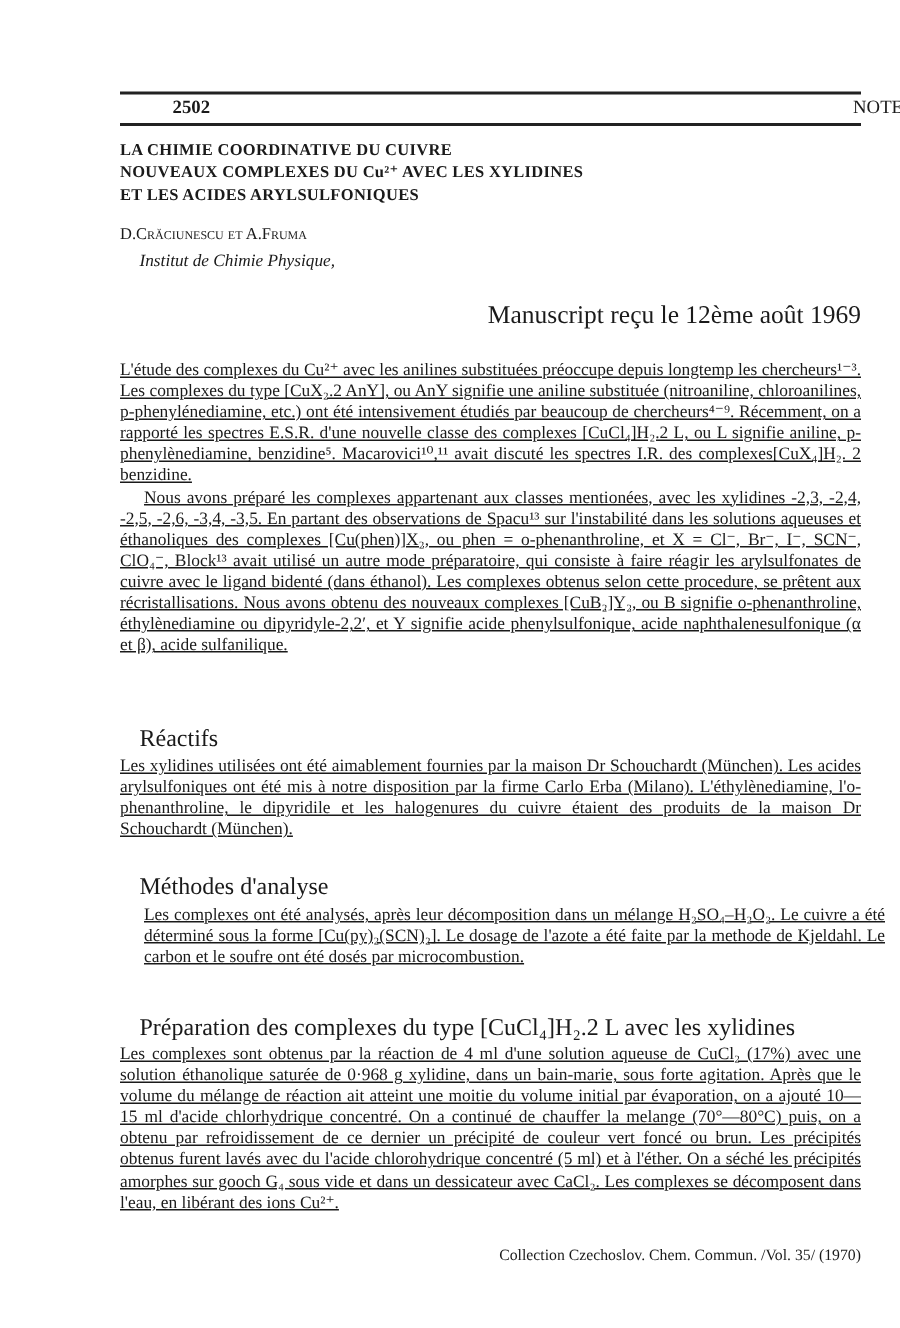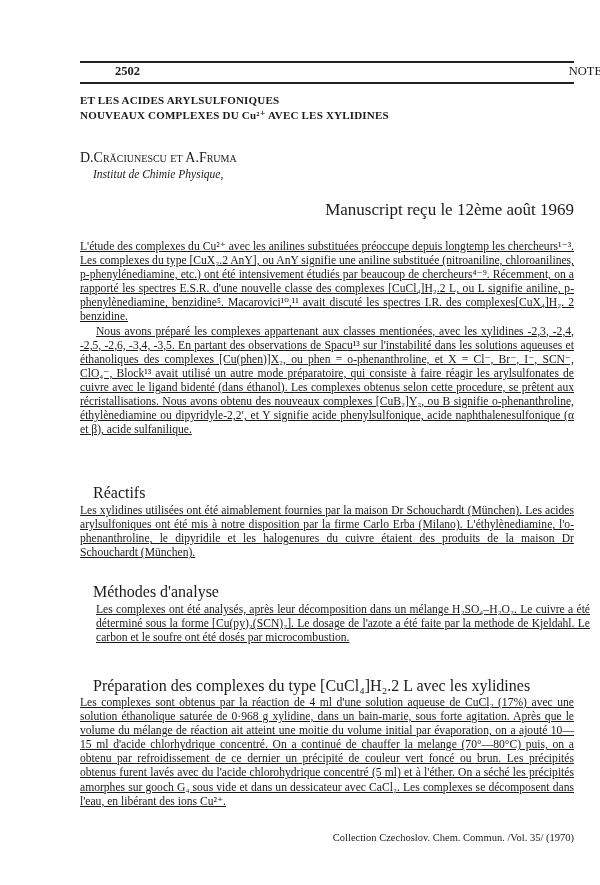--- a/index.html
+++ b/index.html
@@ -9,21 +9,21 @@
   }
   .page { position: absolute; left: 80px; top: 0; width: 494px; }
   .rule { position: absolute; left: 0; width: 494px; background: #222; }
   .rule.top { top: 61px; height: 1.5px; }
   .rule.bottom { top: 82px; height: 2px; }
   .running-head { position: absolute; top: 64px; left: 0; width: 494px; height: 16px; font-size: 12.5px; margin-left: 35px; }
   .page-no { position: absolute; left: 0; top: 0; font-weight: bold; }
   .section-tag { position: absolute; right: 0; top: 0; }
   .title { position: absolute; top: 93px; left: 0; font-weight: bold; font-size: 11px; line-height: 15px; letter-spacing: 0.2px; }
   .title div { white-space: nowrap; }
-  .authors { position: absolute; top: 150px; left: 0; font-size: 14px; }
+  .authors { position: absolute; top: 150px; left: 0; font-size: 11px; }
   .sc { font-variant: small-caps; }
   .affil { position: absolute; top: 167px; left: 13px; font-style: italic; font-size: 11.5px; line-height: 14.5px; }
   .received { position: absolute; top: 200px; right: 0; font-size: 17px; }
   .body-text { font-size: 11.6px; line-height: 14.1px; text-align: justify; position: absolute; left: 0; width: 494px; text-decoration: underline; }
   .body-text p { margin: 0; }
   .indent { text-indent: 16px; }
   .p1 { top: 240px; }
   .subhead { position: absolute; left: 13px; font-size: 16px; }
   .h-react { top: 484px; }
   .p-react { top: 504px; }
@@ -38,22 +38,23 @@
 
 <div class="page">
   <div class="rule top"></div>
   <div class="running-head">
     <span class="page-no">2502</span>
     <span class="section-tag">NOTES</span>
   </div>
   <div class="rule bottom"></div>
 
   <div class="title">
+    <div>LA CHIMIE COORDINATIVE DU CUIVRE</div>
+    <div>NOUVEAUX COMPLEXES DU Cu²⁺ AVEC LES XYLIDINES</div>
     <div>ET LES ACIDES ARYLSULFONIQUES</div>
-    <div>NOUVEAUX COMPLEXES DU Cu²⁺ AVEC LES XYLIDINES</div>
   </div>
 
   <div class="authors sc">D.Crăciunescu et A.Fruma</div>
   <div class="affil">
     <div>Institut de Chimie Physique,</div>
   </div>
   <div class="received">Manuscript reçu le 12ème août 1969</div>
 
   <div class="body-text p1">
     <p>L'étude des complexes du Cu²⁺ avec les anilines substituées préoccupe depuis longtemp les chercheurs¹⁻³. Les complexes du type [CuX₂.2 AnY], ou AnY signifie une aniline substituée (nitroaniline, chloroanilines, p-phenylénediamine, etc.) ont été intensivement étudiés par beaucoup de chercheurs⁴⁻⁹. Récemment, on a rapporté les spectres E.S.R. d'une nouvelle classe des complexes [CuCl₄]H₂.2 L, ou L signifie aniline, p-phenylènediamine, benzidine⁵. Macarovici¹⁰,¹¹ avait discuté les spectres I.R. des complexes[CuX₄]H₂. 2 benzidine.</p>

